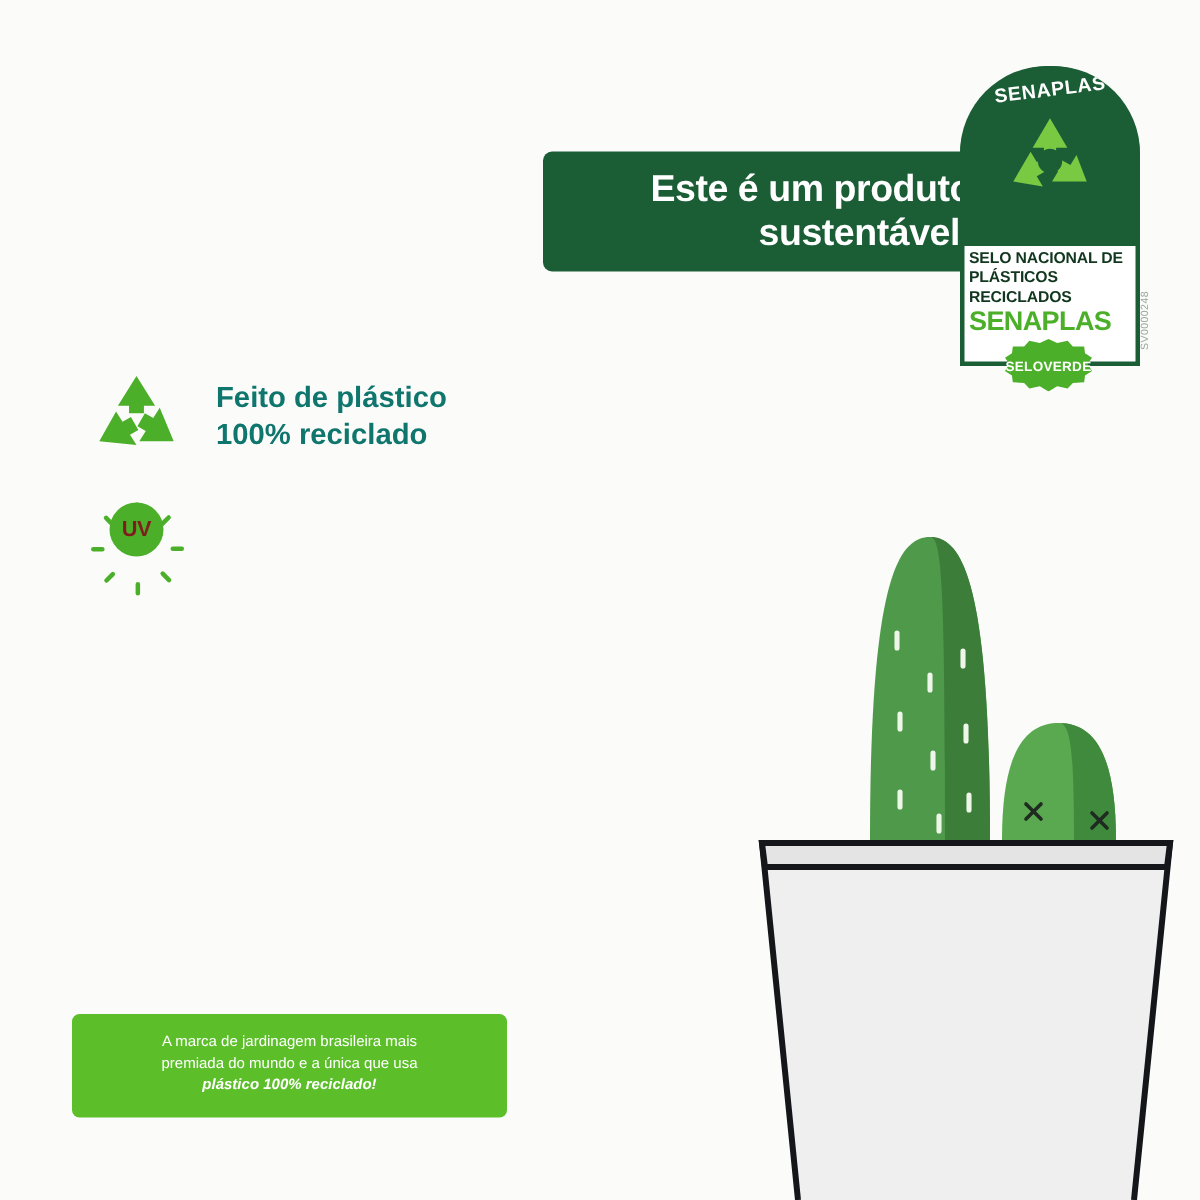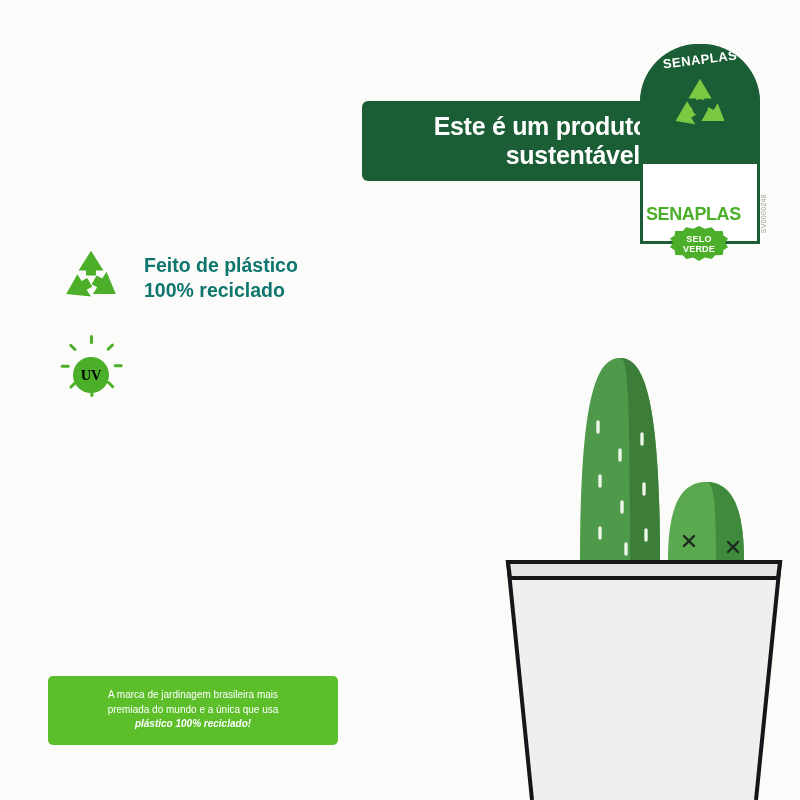--- a/index.html
+++ b/index.html
@@ -131,21 +131,21 @@
     clip-path: polygon(
       50% 0%, 60% 7%, 72% 3%, 78% 13%, 91% 13%, 92% 25%, 100% 33%,
       95% 44%, 100% 56%, 92% 64%, 91% 76%, 78% 77%, 72% 87%, 60% 83%,
       50% 92%, 40% 83%, 28% 87%, 22% 77%, 9% 76%, 8% 64%, 0% 56%,
       5% 44%, 0% 33%, 8% 25%, 9% 13%, 22% 13%, 28% 3%, 40% 7%);
   }
   .seal-badge-text {
     position: absolute;
     inset: 0;
     display: flex;
-    flex-direction: column;
+    flex-direction: row;
     align-items: center;
     justify-content: center;
     color: #ffffff;
     font-size: 9px;
     font-weight: bold;
     line-height: 1.1;
     letter-spacing: 0.2px;
   }
   .seal-code {
     position: absolute;
@@ -187,32 +187,31 @@
     font-weight: bold;
     line-height: 1.26;
     white-space: pre-line;
   }
   .feature-label .reg { font-weight: bold; }
 
   
   .uv-wrap { position: relative; width: 62px; height: 62px; }
   .uv-core {
     position: absolute;
-    left: 13px; top: 22px;
+    left: 13px; top: 0;
     width: 36px; height: 36px;
     border-radius: 50%;
     background: #4caf2a;
-    color: #000000;
+    color: #7f1d1d;
     font-size: 14.5px;
     font-weight: bold;
     display: flex;
     align-items: center;
     justify-content: center;
     letter-spacing: -0.2px;
-    font-family: Liberation Serif, serif;
   }
   .uv-ray {
     position: absolute;
     left: 29.5px; top: 0px;
     width: 3.4px; height: 9px;
     border-radius: 2px;
     background: #4caf2a;
     transform-origin: 1.7px 31px;
   }
 
@@ -261,20 +260,23 @@
         <svg viewBox="0 0 100 100" width="68" height="68" aria-hidden="true">
           <g fill="#7ac943">
             <path d="M50 10 L67 39 L56 39 L56 56 L44 56 L44 39 L33 39 Z"></path>
             <path d="M14 72 L31 43 L37 53 L52 45 L58 55 L37 67 L43 77 Z"></path>
             <path d="M86 72 L52 72 L58 62 L43 54 L49 44 L70 56 L76 46 Z"></path>
           </g>
           <circle cx="50" cy="52" r="12" fill="#1b5e36"></circle>
         </svg>
       </div>
     </div>
+    <div class="seal-lines">SELO NACIONAL
+DE PLÁSTICOS
+RECICLADOS</div>
     <div class="seal-abiplast">SENAPLAS</div>
     <div class="seal-badge">
       <div class="seal-badge-star"></div>
       <div class="seal-badge-text">
         <span>SELO</span>
         <span>VERDE</span>
       </div>
     </div>
     <div class="seal-code">SV0000248</div>
   </div>

